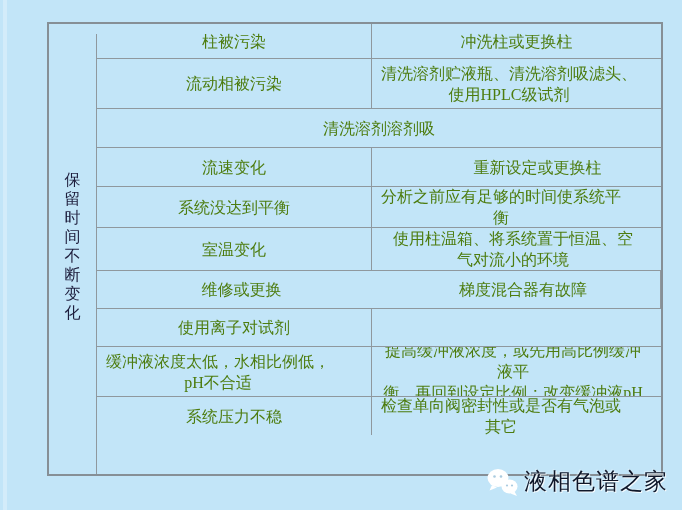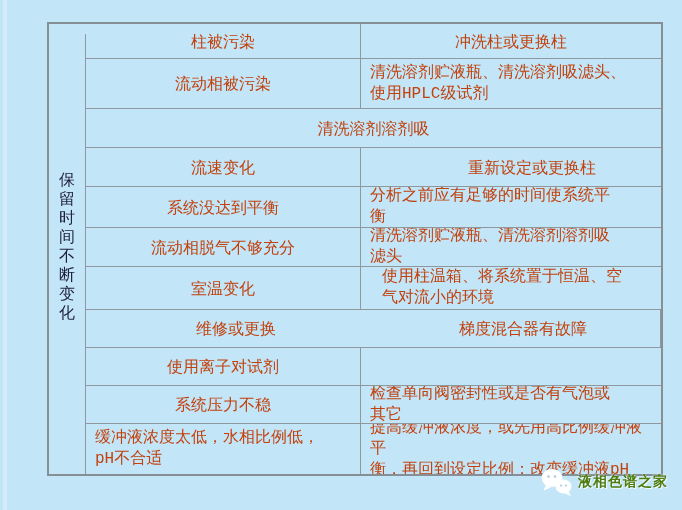--- a/index.html
+++ b/index.html
@@ -28,21 +28,21 @@
     position: absolute;
     left: 47px;
     top: 22px;
     width: 616px;
     height: 454px;
     border: 2px solid #868f96;
     display: flex;
     background: #c2e5f8;
   }
   .rowheader-cell {
-    width: 37px;
+    width: 48px;
     border-right: 1px solid #8f989e;
     display: flex;
     align-items: center;
     justify-content: center;
     margin-top: 10px;
   }
   .vertical-text {
     width: 18px;
     font-size: 16px;
     line-height: 19px;
@@ -62,43 +62,42 @@
     display: flex;
     border-bottom: 1px solid #8f989e;
     overflow: hidden;
   }
   .t-row:last-child { border-bottom: none; }
   .cell {
     display: flex;
     align-items: center;
     font-size: 16px;
     line-height: 21px;
-    color: #c2410c;
+    color: #4d7c0f;
     white-space: pre-line;
     overflow: hidden;
   }
   .cause-cell {
     width: 275px;
     border-right: 1px solid #8f989e;
     justify-content: center;
     text-align: center;
     padding: 0 10px;
   }
   .solution-cell {
     flex: 1;
     justify-content: center;
     text-align: center;
     padding: 0 6px;
   }
   .t-row .cell.align-left {
     justify-content: flex-start;
-    text-align: left;
+    text-align: center;
     padding-left: 9px;
     padding-right: 16px;
-    font-family: Liberation Mono, monospace;
   }
   .cause-cell.align-left { padding-left: 13px; padding-right: 26px; }
 
   
   .r0  { height: 35px; }
   .r1  { height: 50px; }
   .r2  { height: 39px; }
   .r3  { height: 39px; gap: 42px; }
   .r4  { height: 41px; }
   .r5  { height: 39px; }
@@ -111,24 +110,24 @@
   .watermark {
     position: absolute;
     right: 14px;
     bottom: 13px;
     display: flex;
     align-items: center;
     gap: 4px;
     z-index: 5;
   }
   .wm-text {
-    font-size: 14px;
-    font-weight: bold;
+    font-size: 23px;
+    font-weight: normal;
     letter-spacing: 1px;
-    color: #4d7c0f;
+    color: #0f172a;
     text-shadow: 1px 1px 0 rgba(255,255,255,0.85), -1px -1px 1px rgba(255,255,255,0.4);
   }
 </style>
 </head>
 <body>
 
 <div class="stage">
 
   <div class="trouble-table">
 
@@ -157,52 +156,47 @@
         <div class="cell cause-cell">流速变化</div>
         <div class="cell solution-cell">重新设定或更换柱</div>
       </div>
 
       <div class="t-row r4">
         <div class="cell cause-cell">系统没达到平衡</div>
         <div class="cell solution-cell align-left">分析之前应有足够的时间使系统平
 衡</div>
       </div>
 
-      <div class="t-row r5">
-        <div class="cell cause-cell">流动相脱气不够充分</div>
-        <div class="cell solution-cell align-left">清洗溶剂贮液瓶、清洗溶剂溶剂吸
-滤头</div>
-      </div>
 
       <div class="t-row r6">
         <div class="cell cause-cell">室温变化</div>
         <div class="cell solution-cell align-left">使用柱温箱、将系统置于恒温、空
 气对流小的环境</div>
       </div>
 
       <div class="t-row r7">
         <div class="cell solution-cell">维修或更换</div>
         <div class="cell cause-cell">梯度混合器有故障</div>
       </div>
 
       <div class="t-row r8">
         <div class="cell cause-cell">使用离子对试剂</div>
-      </div>
-
-      <div class="t-row r10">
-        <div class="cell cause-cell">系统压力不稳</div>
-        <div class="cell solution-cell align-left">检查单向阀密封性或是否有气泡或
-其它</div>
       </div>
 
       <div class="t-row r9">
         <div class="cell cause-cell align-left">缓冲液浓度太低，水相比例低，
 pH不合适</div>
         <div class="cell solution-cell align-left">提高缓冲液浓度，或先用高比例缓冲液平
 衡，再回到设定比例；改变缓冲液pH</div>
+      </div>
+
+      <div class="t-row r10">
+        <div class="cell cause-cell">系统压力不稳</div>
+        <div class="cell solution-cell align-left">检查单向阀密封性或是否有气泡或
+其它</div>
       </div>
 
     </div>
   </div>
 
   <div class="watermark">
     <span style="display:inline-block; line-height:0;">
       <svg width="34" height="30" viewBox="0 0 34 30">
         <ellipse cx="12" cy="11" rx="10.5" ry="9" fill="#ffffff"></ellipse>
         <path d="M6 18 L3.5 23.5 L11 20.5 Z" fill="#ffffff"></path>

